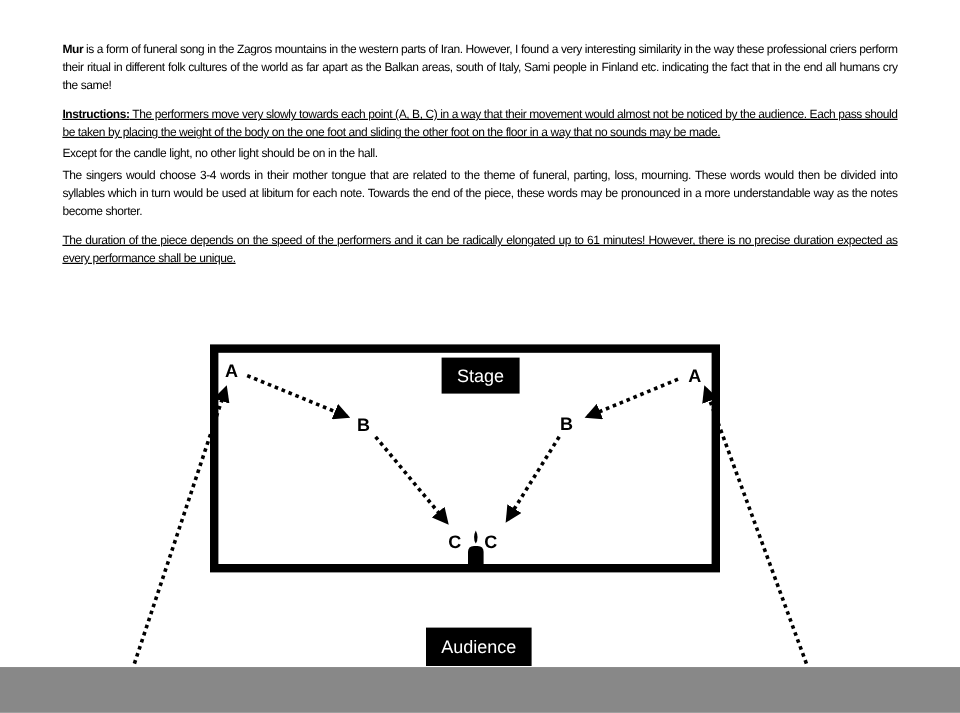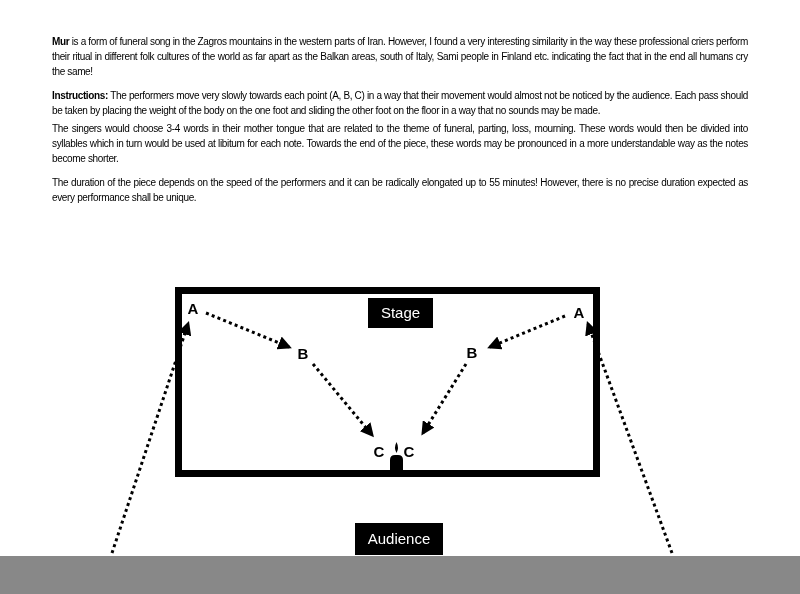--- a/index.html
+++ b/index.html
@@ -19,21 +19,21 @@
   }
   .text-block{
     position:absolute;
     left:52px;top:34px;width:696px;
     font-size:10px;
     letter-spacing:-0.35px;
     line-height:15px;
     text-align:justify;
   }
   .text-block p{margin:0 0 3px 0;}
-  .text-block p.gap-before{margin-top:9px;}
+  .text-block p.gap-before{margin-top:9px;text-decoration:underline;}
   .text-block strong{letter-spacing:-0.35px;}
   .diagram-svg{
     position:absolute;left:0;top:0;width:800px;height:594px;
     display:block;
   }
   .dotted-path{
     stroke:var(--ink);
     stroke-width:3;
     stroke-dasharray:3 3.2;
     fill:none;
@@ -56,22 +56,23 @@
   .candle{fill:var(--ink);}
 </style>
 </head>
 <body>
 
 <div class="page">
 
   <div class="text-block">
       <p><strong>Mur</strong> is a form of funeral song in the Zagros mountains in the western parts of Iran. However, I found a very interesting similarity in the way these professional criers perform their ritual in different folk cultures of the world as far apart as the Balkan areas, south of Italy, Sami people in Finland etc. indicating the fact that in the end all humans cry the same!</p>
       <p class="gap-before"><strong>Instructions:</strong> The performers move very slowly towards each point (A, B, C) in a way that their movement would almost not be noticed by the audience. Each pass should be taken by placing the weight of the body on the one foot and sliding the other foot on the floor in a way that no sounds may be made.</p>
+      <p>Except for the candle light, no other light should be on in the hall.</p>
       <p>The singers would choose 3-4 words in their mother tongue that are related to the theme of funeral, parting, loss, mourning. These words would then be divided into syllables which in turn would be used at libitum for each note. Towards the end of the piece, these words may be pronounced in a more understandable way as the notes become shorter.</p>
-      <p class="gap-before">The duration of the piece depends on the speed of the performers and it can be radically elongated up to 55 minutes! However, there is no precise duration expected as every performance shall be unique.</p>
+      <p class="gap-before">The duration of the piece depends on the speed of the performers and it can be radically elongated up to 61 minutes! However, there is no precise duration expected as every performance shall be unique.</p>
     </div>
 
   <svg class="diagram-svg" viewBox="0 0 800 594" aria-hidden="true">
     <defs>
       <marker id="arrowhead" viewBox="0 0 9 9" refX="7" refY="4.5" markerWidth="4.6" markerHeight="4.6" orient="auto">
         <path d="M0,0 L9,4.5 L0,9 Z" fill="#000000"></path>
       </marker>
     </defs>
 
     <rect class="room-rect" x="178.5" y="290.5" width="418" height="183"></rect>

